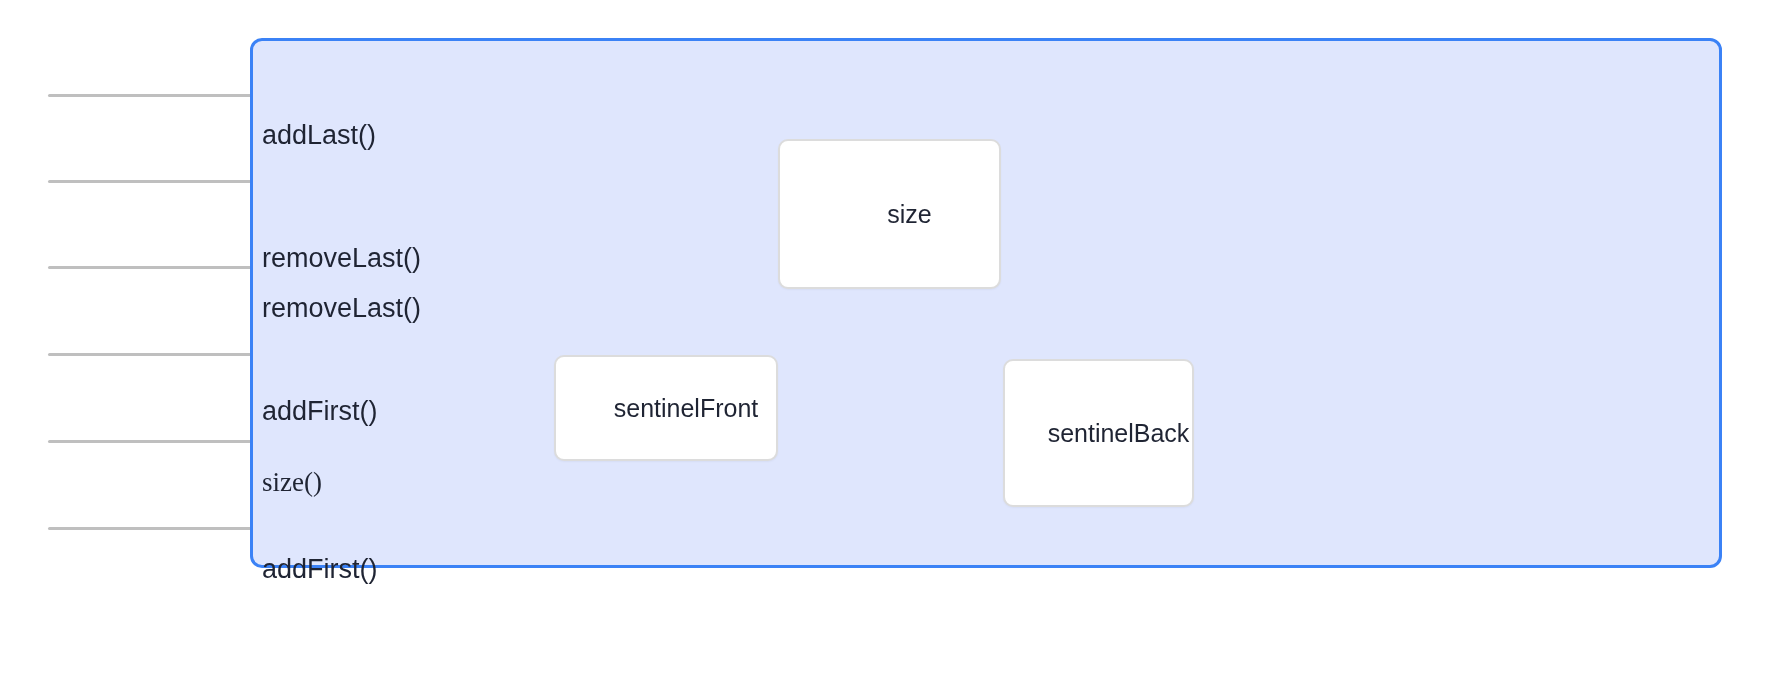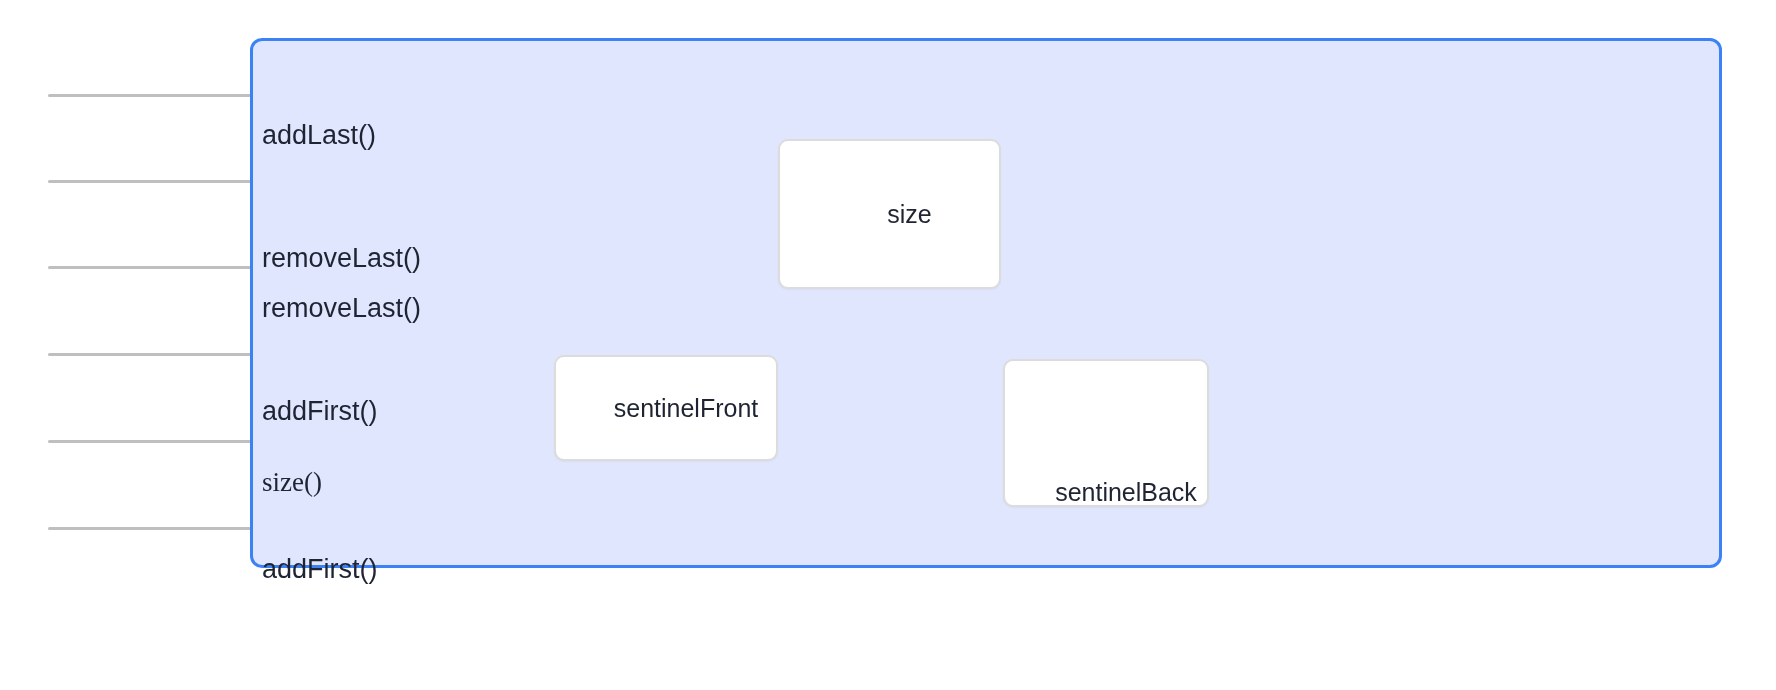--- a/index.html
+++ b/index.html
@@ -66,21 +66,21 @@
   .field-box .field-label {
     color: #1f2433;
     font-size: 25px;
     line-height: 1;
     white-space: nowrap;
     font-family: "Liberation Sans", sans-serif;
   }
 
   #field-size        { left: 525px; top: 98px;  width: 223px; height: 150px; }
   #field-sentinelfront { left: 301px; top: 314px; width: 224px; height: 106px; }
-  #field-sentinelback  { left: 750px; top: 318px; width: 206px; height: 148px; align-items: flex-end; }
+  #field-sentinelback  { left: 750px; top: 318px; width: 191px; height: 148px; }
 </style>
 </head>
 <body>
 
 <div id="stage">
 
   <div class="connector" style="left:48px; top:94px;  width:205px;"></div>
   <div class="connector" style="left:48px; top:180px; width:205px;"></div>
   <div class="connector" style="left:48px; top:266px; width:205px;"></div>
   <div class="connector" style="left:48px; top:353px; width:205px;"></div>

